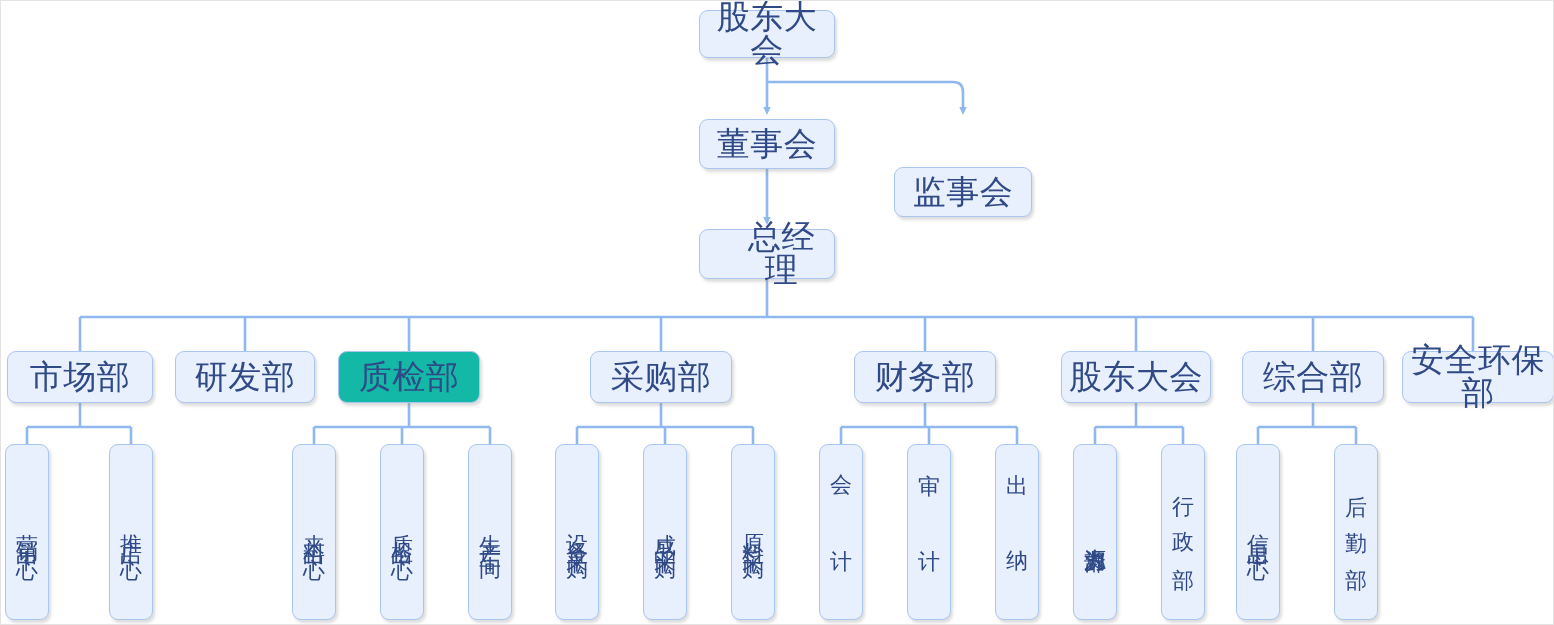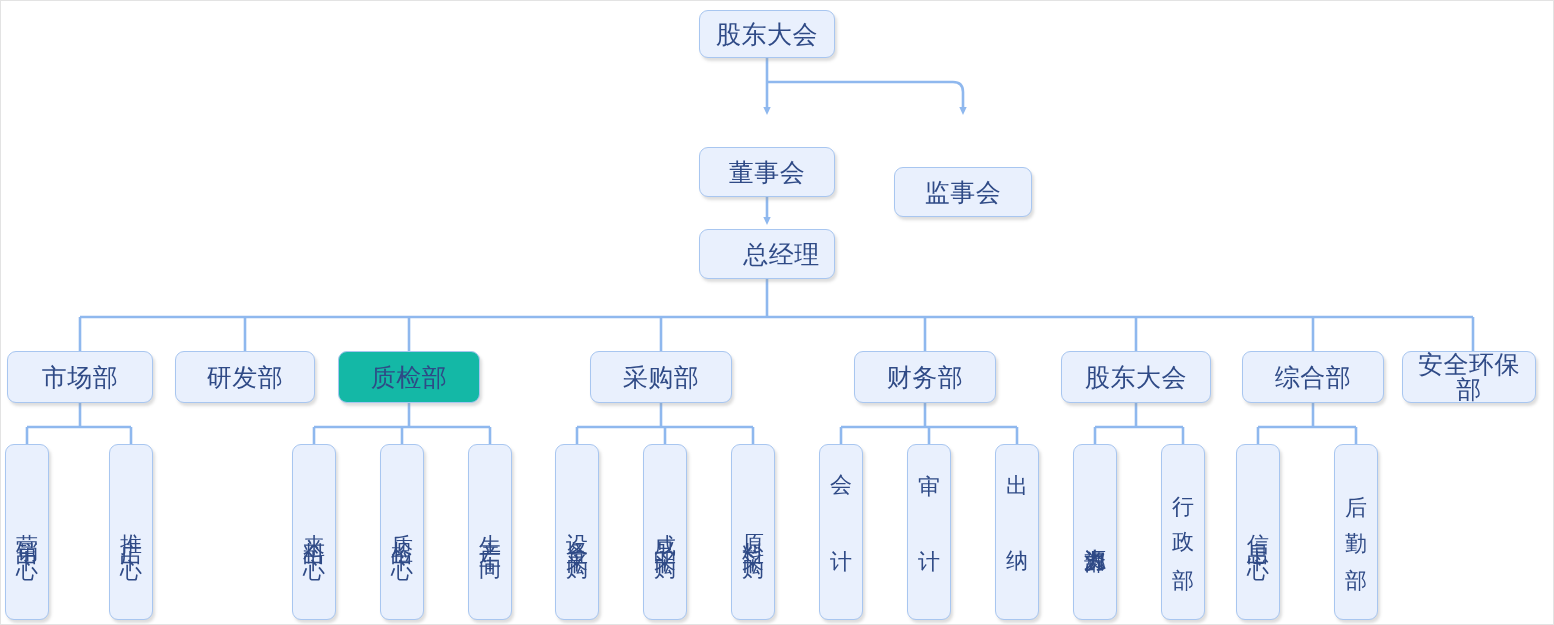--- a/index.html
+++ b/index.html
@@ -34,21 +34,21 @@
     border-radius: 9px;
     box-shadow: 2px 3px 3px rgba(150,150,150,0.32);
     color: #2f4a86;
     display: flex;
     align-items: center;
     justify-content: center;
     text-align: center;
     letter-spacing: 0.5px;
   }
   .node-h {
-    font-size: 25px;
+    font-size: 33px;
     line-height: 1;
     padding: 0 6px;
   }
   .node-v {
     writing-mode: vertical-rl;
     text-orientation: upright;
     font-size: 22px;
     padding: 10px 0;
   }
   .node-v.spread-2 { letter-spacing: 76px; }
@@ -116,31 +116,31 @@
 
       <path d="M1312,402 L1312,426"></path>
       <path d="M1257,426 L1355,426"></path>
       <path d="M1257,426 L1257,443"></path>
       <path d="M1355,426 L1355,443"></path>
     </g>
   </svg>
 
   <div id="node-layer">
       <div class="node node-h" style="left: 698px; top: 9px; width: 136px; height: 48px; background: rgb(233, 240, 253); border-color: rgb(168, 198, 240); color: rgb(47, 74, 134);">股东大会</div>
-      <div class="node node-h" style="left: 698px; top: 118px; width: 136px; height: 50px; background: rgb(233, 240, 253); border-color: rgb(168, 198, 240); color: rgb(47, 74, 134); margin-top: 28px;">董事会</div>
+      <div class="node node-h" style="left: 698px; top: 118px; width: 136px; height: 50px; background: rgb(233, 240, 253); border-color: rgb(168, 198, 240); color: rgb(47, 74, 134);">董事会</div>
       <div class="node node-h" style="left: 893px; top: 118px; width: 138px; height: 50px; background: rgb(233, 240, 253); border-color: rgb(168, 198, 240); color: rgb(47, 74, 134); margin-top: 48px;">监事会</div>
       <div class="node node-h" style="left: 698px; top: 228px; width: 136px; height: 50px; background: rgb(233, 240, 253); border-color: rgb(168, 198, 240); color: rgb(47, 74, 134); padding-left: 35px;">总经理</div>
       <div class="node node-h" style="left: 6px; top: 350px; width: 146px; height: 52px; background: rgb(233, 240, 253); border-color: rgb(168, 198, 240); color: rgb(47, 74, 134);">市场部</div>
       <div class="node node-h" style="left: 174px; top: 350px; width: 140px; height: 52px; background: rgb(233, 240, 253); border-color: rgb(168, 198, 240); color: rgb(47, 74, 134);">研发部</div>
       <div class="node node-h" style="left: 337px; top: 350px; width: 142px; height: 52px; background: #14b8a6; border-color: rgb(168, 198, 240); color: rgb(47, 74, 134);">质检部</div>
       <div class="node node-h" style="left: 589px; top: 350px; width: 142px; height: 52px; background: rgb(233, 240, 253); border-color: rgb(168, 198, 240); color: rgb(47, 74, 134);">采购部</div>
       <div class="node node-h" style="left: 853px; top: 350px; width: 142px; height: 52px; background: rgb(233, 240, 253); border-color: rgb(168, 198, 240); color: rgb(47, 74, 134);">财务部</div>
       <div class="node node-h" style="left: 1060px; top: 350px; width: 150px; height: 52px; background: rgb(233, 240, 253); border-color: rgb(168, 198, 240); color: rgb(47, 74, 134);">股东大会</div>
       <div class="node node-h" style="left: 1241px; top: 350px; width: 142px; height: 52px; background: rgb(233, 240, 253); border-color: rgb(168, 198, 240); color: rgb(47, 74, 134);">综合部</div>
-      <div class="node node-h" style="left: 1401px; top: 350px; width: 134px; height: 52px; background: rgb(233, 240, 253); border-color: rgb(168, 198, 240); color: rgb(47, 74, 134);">安全环保部</div>
+      <div class="node node-h" style="left: 1401px; top: 350px; width: 152px; height: 52px; background: rgb(233, 240, 253); border-color: rgb(168, 198, 240); color: rgb(47, 74, 134);">安全环保部</div>
       <div class="node node-v spread-4" style="left: 4px; top: 443px; width: 44px; height: 176px; background: rgb(233, 240, 253); border-color: rgb(168, 198, 240); color: rgb(47, 74, 134);">营销中心</div>
       <div class="node node-v spread-4" style="left: 108px; top: 443px; width: 44px; height: 176px; background: rgb(233, 240, 253); border-color: rgb(168, 198, 240); color: rgb(47, 74, 134);">推广中心</div>
       <div class="node node-v spread-4" style="left: 291px; top: 443px; width: 44px; height: 176px; background: rgb(233, 240, 253); border-color: rgb(168, 198, 240); color: rgb(47, 74, 134);">来料中心</div>
       <div class="node node-v spread-4" style="left: 379px; top: 443px; width: 44px; height: 176px; background: rgb(233, 240, 253); border-color: rgb(168, 198, 240); color: rgb(47, 74, 134);">质检中心</div>
       <div class="node node-v spread-4" style="left: 467px; top: 443px; width: 44px; height: 176px; background: rgb(233, 240, 253); border-color: rgb(168, 198, 240); color: rgb(47, 74, 134);">生产车间</div>
       <div class="node node-v spread-4" style="left: 554px; top: 443px; width: 44px; height: 176px; background: rgb(233, 240, 253); border-color: rgb(168, 198, 240); color: rgb(47, 74, 134);">设备采购</div>
       <div class="node node-v spread-4" style="left: 642px; top: 443px; width: 44px; height: 176px; background: rgb(233, 240, 253); border-color: rgb(168, 198, 240); color: rgb(47, 74, 134);">成品采购</div>
       <div class="node node-v spread-4" style="left: 730px; top: 443px; width: 44px; height: 176px; background: rgb(233, 240, 253); border-color: rgb(168, 198, 240); color: rgb(47, 74, 134);">原料采购</div>
       <div class="node node-v spread-2" style="left: 818px; top: 443px; width: 44px; height: 176px; background: rgb(233, 240, 253); border-color: rgb(168, 198, 240); color: rgb(47, 74, 134);">会计</div>
       <div class="node node-v spread-2" style="left: 906px; top: 443px; width: 44px; height: 176px; background: rgb(233, 240, 253); border-color: rgb(168, 198, 240); color: rgb(47, 74, 134);">审计</div>

